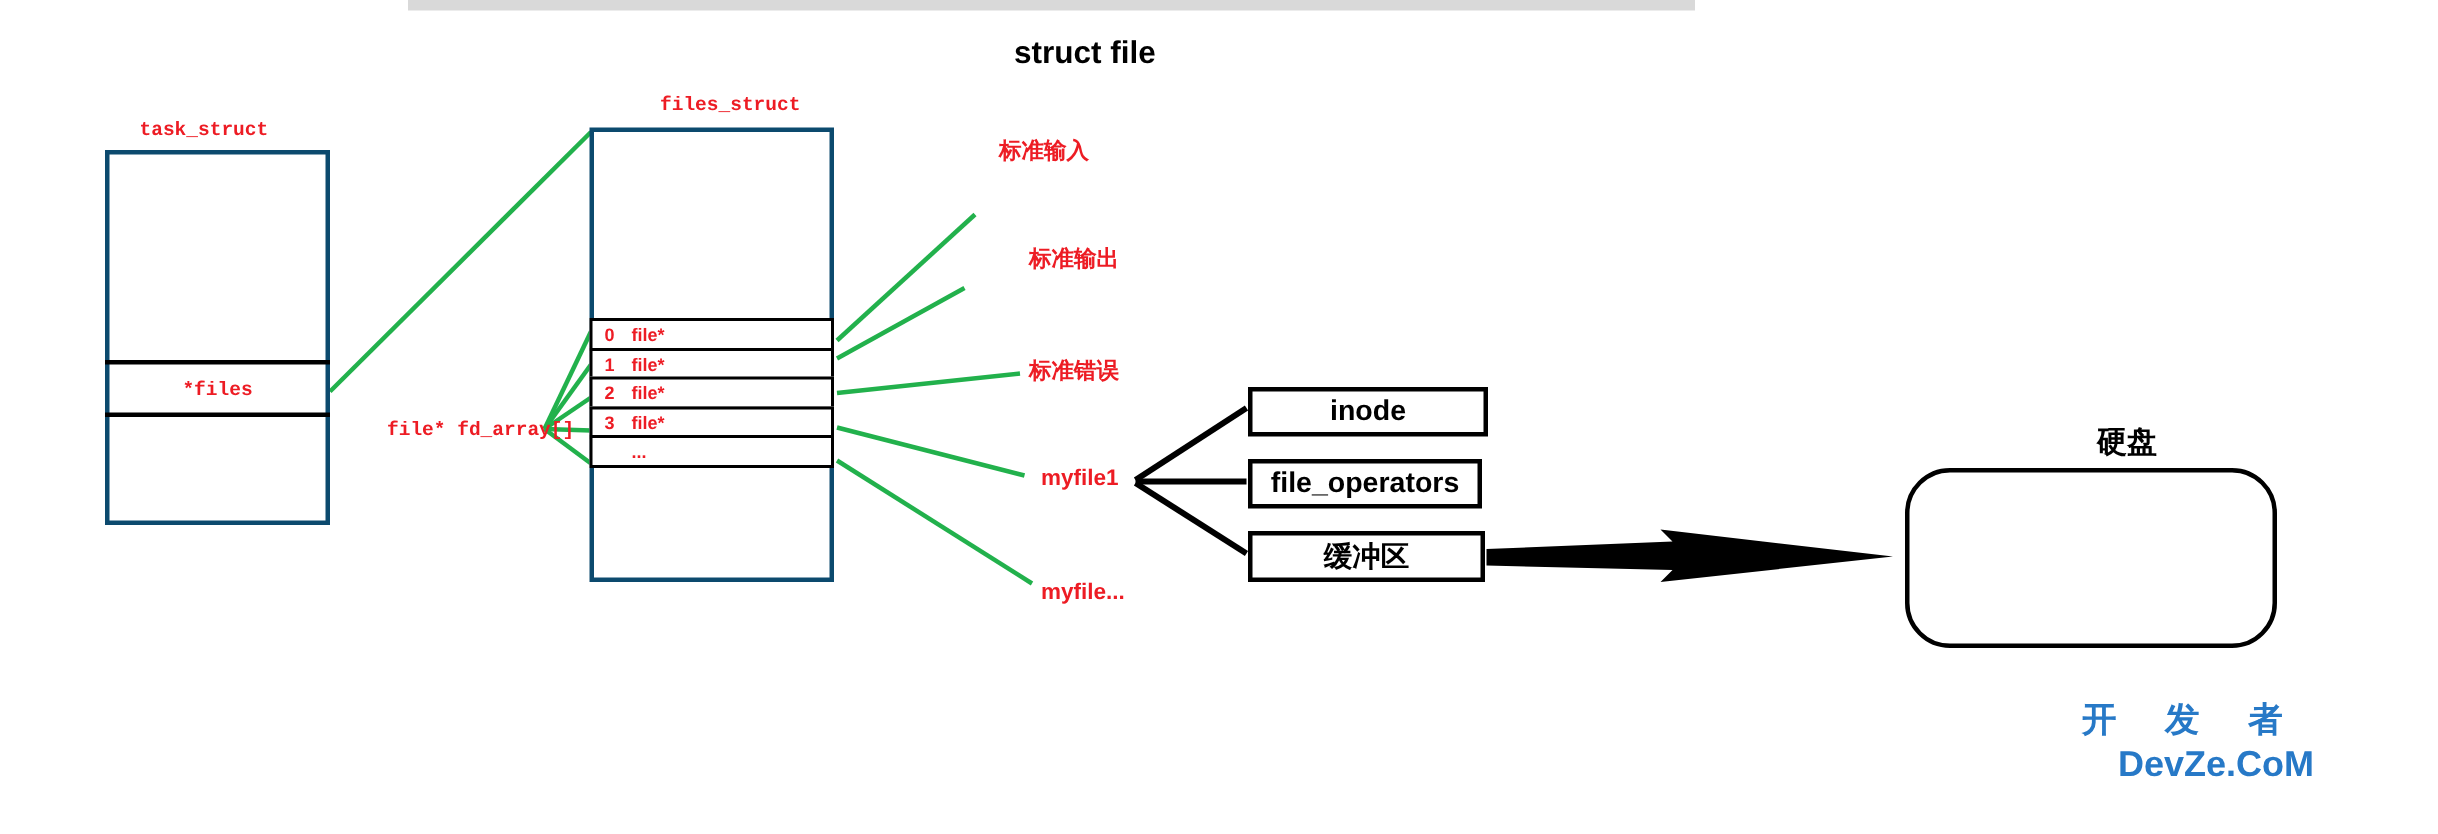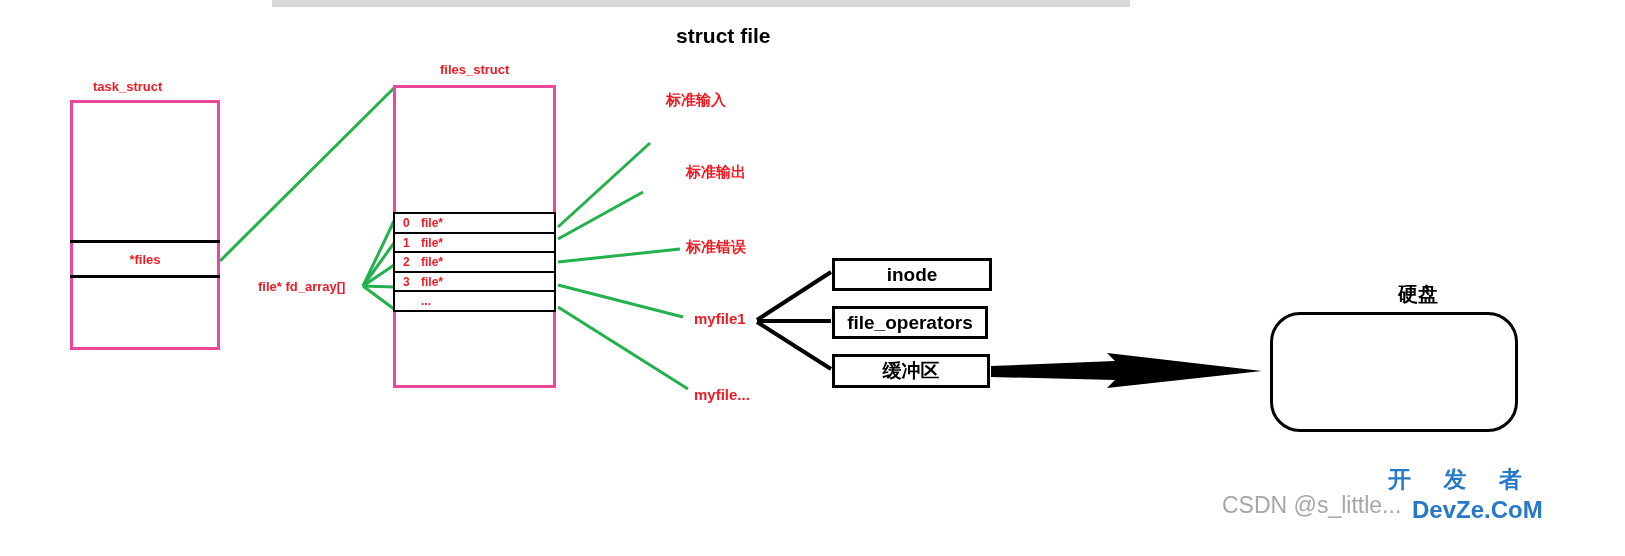--- a/index.html
+++ b/index.html
@@ -7,24 +7,24 @@
   body { font-family:"Liberation Sans", sans-serif; }
   .canvas { position:relative; width:1625px; height:556px; background:#fff; overflow:hidden;padding-left:16px; }
   .abs { position:absolute; }
   svg.overlay { position:absolute; left:0; top:0; width:1625px; height:556px; pointer-events:none; }
   line.green { stroke:var(--green,#22b14c); stroke-width:3; }
   line.black { stroke:#000; stroke-width:4; }
   .topbar { position:absolute; left:272px; top:0; width:858px; height:7px; background:var(--topbar_gray,#d9d9d9); }
 
   .diagram-title { left:676px; top:24px; font-size:21px; font-weight:bold; color:#000; }
 
-  .red-label { color:var(--red,#ed1c24); font-weight:bold; font-size:13px; white-space:nowrap; }
+  .red-label { color:var(--red,#ed1c24); font-weight:bold; font-size:13px; white-space:nowrap;font-family:Liberation Mono, monospace; }
   .cn-label  { color:var(--red,#ed1c24); font-weight:bold; font-size:15px; white-space:nowrap; }
 
-  .box { position:absolute; border:3px solid #ec4899; background:transparent; }
+  .box { position:absolute; border:3px solid #0c4a6e; background:transparent; }
 
   
   .task-box { left:70px; top:100px; width:150px; height:250px; }
   .task-files-row { position:absolute; left:-3px; top:137px; width:150px; height:38px;
     border-top:3px solid #000; border-bottom:3px solid #000;
     display:flex; align-items:center; justify-content:center; }
 
   
   .files-box { left:393px; top:85px; width:163px; height:303px; }
   .fd-rows { position:absolute; left:393px; top:212px; width:163px; }
@@ -121,17 +121,16 @@
   <div class="abs cn-label" style="left:694px; top:310px;">myfile1</div>
   <div class="abs cn-label" style="left:694px; top:386px;">myfile...</div>
 
   <div class="fbox inode-box">inode</div>
   <div class="fbox fops-box">file_operators</div>
   <div class="fbox buf-box">缓冲区</div>
 
   <div class="abs disk-label">硬盘</div>
   <div class="abs disk-box"></div>
 
-  <div class="abs wm-csdn">CSDN @s_little...</div>
   <div class="abs wm-devze1">开 发 者</div>
   <div class="abs wm-devze2">DevZe.CoM</div>
 
 </div>
 
 </body></html>

